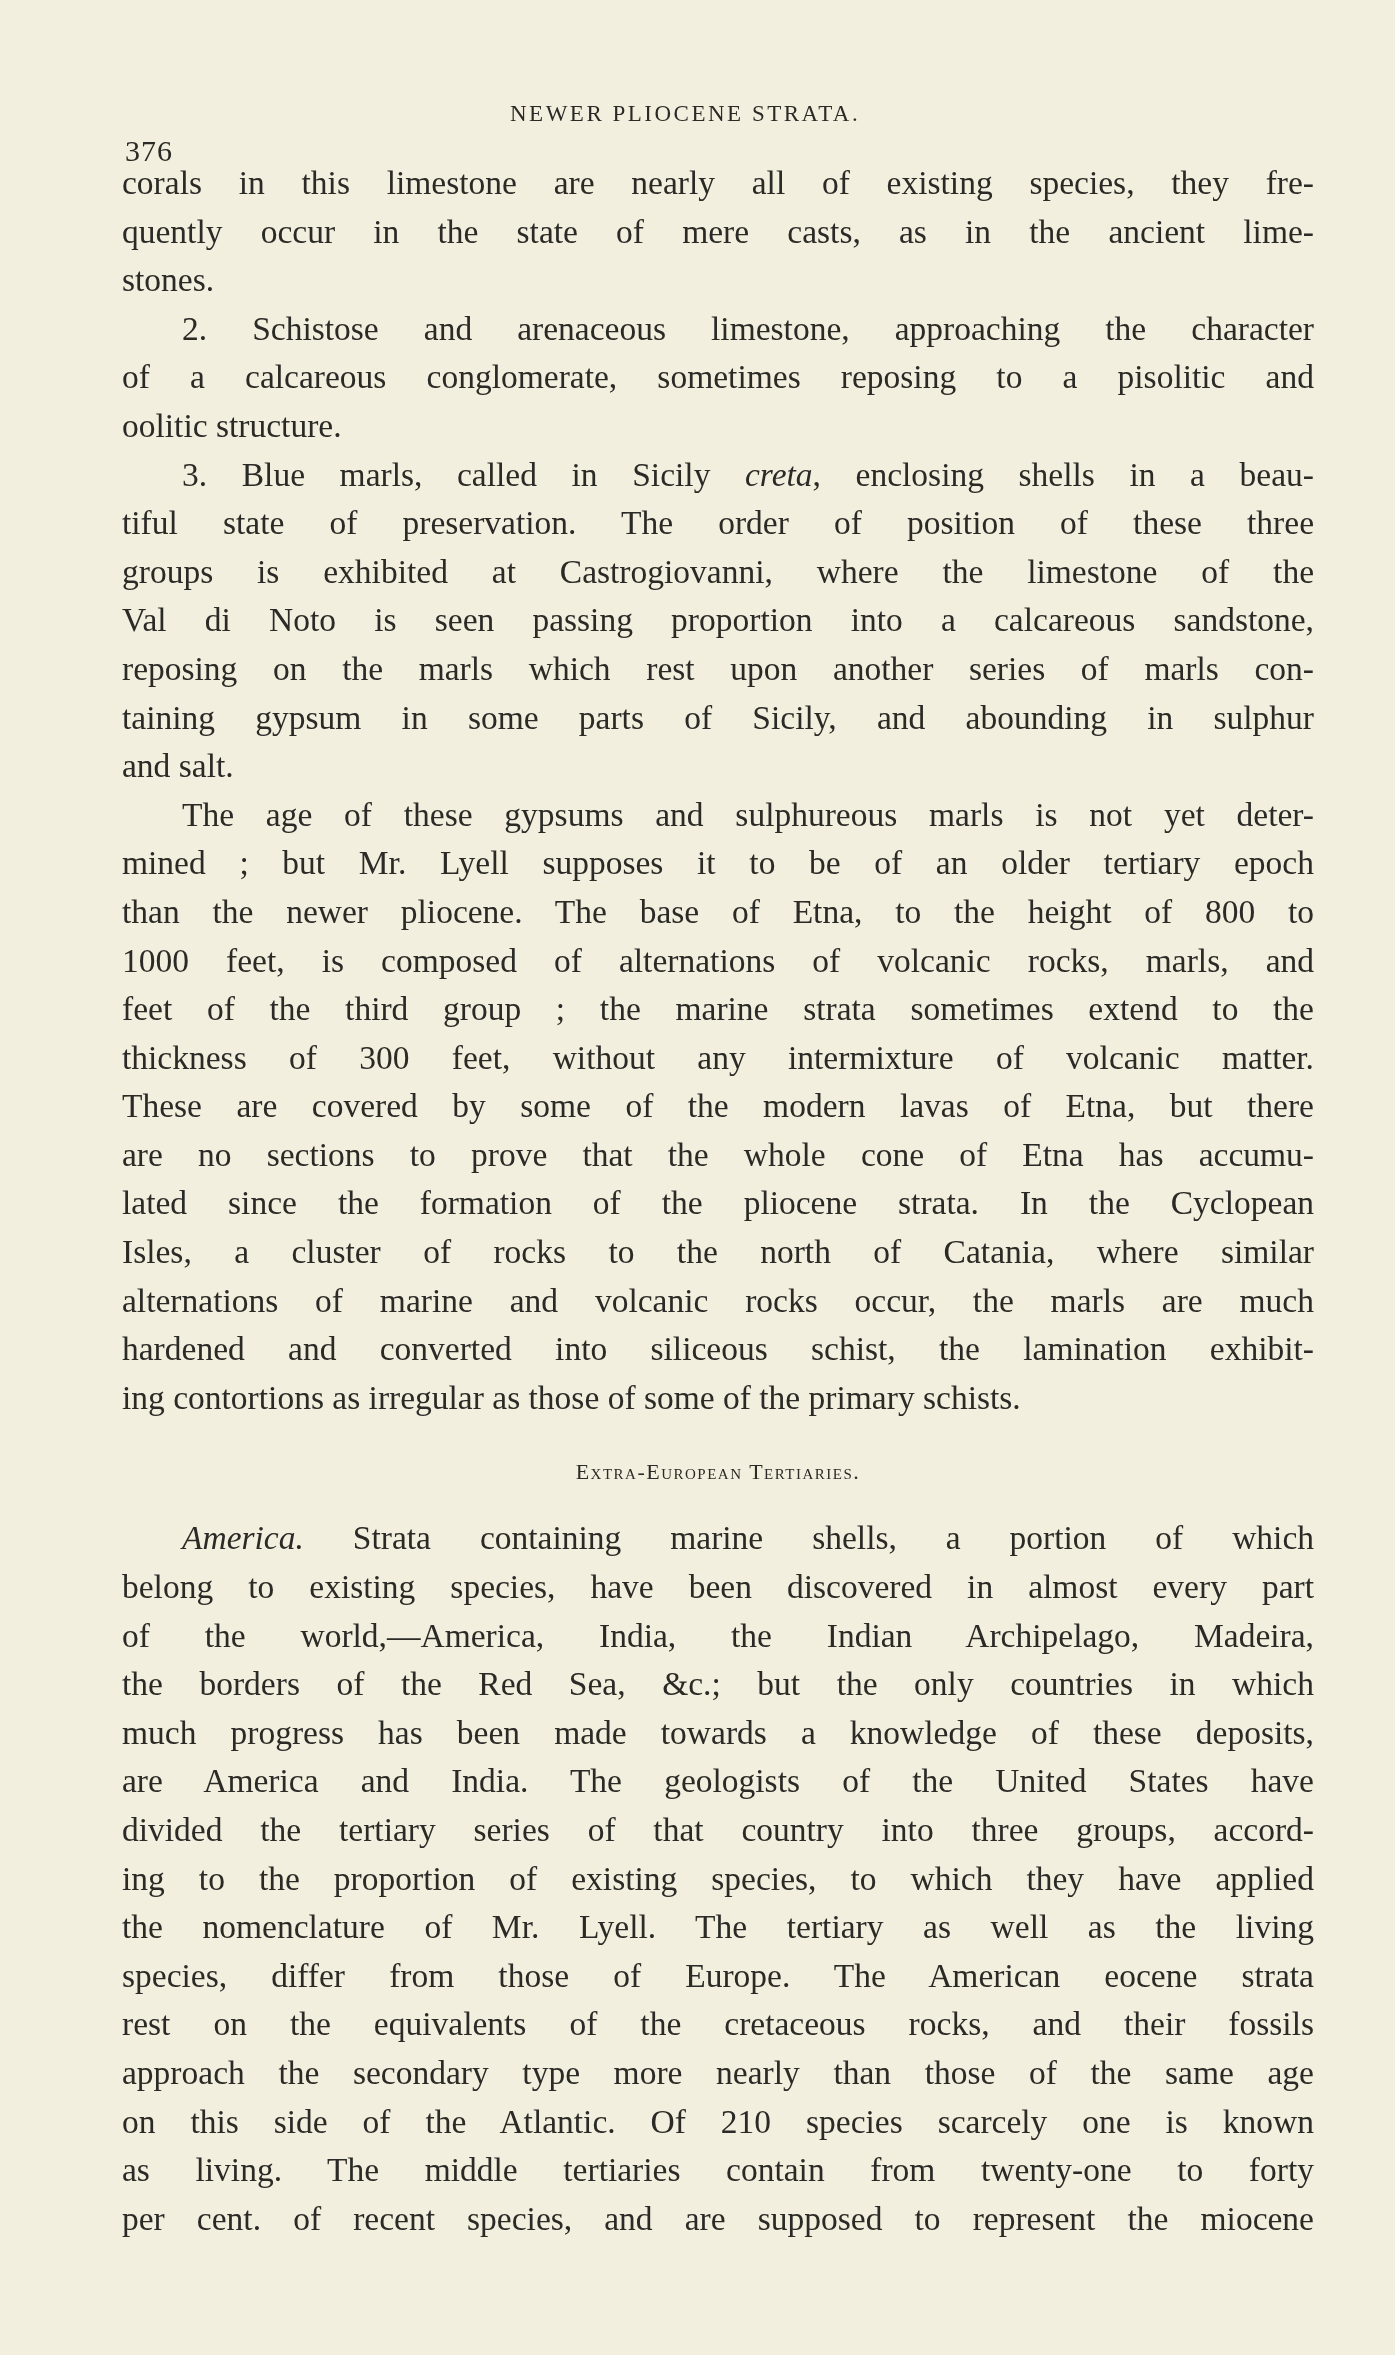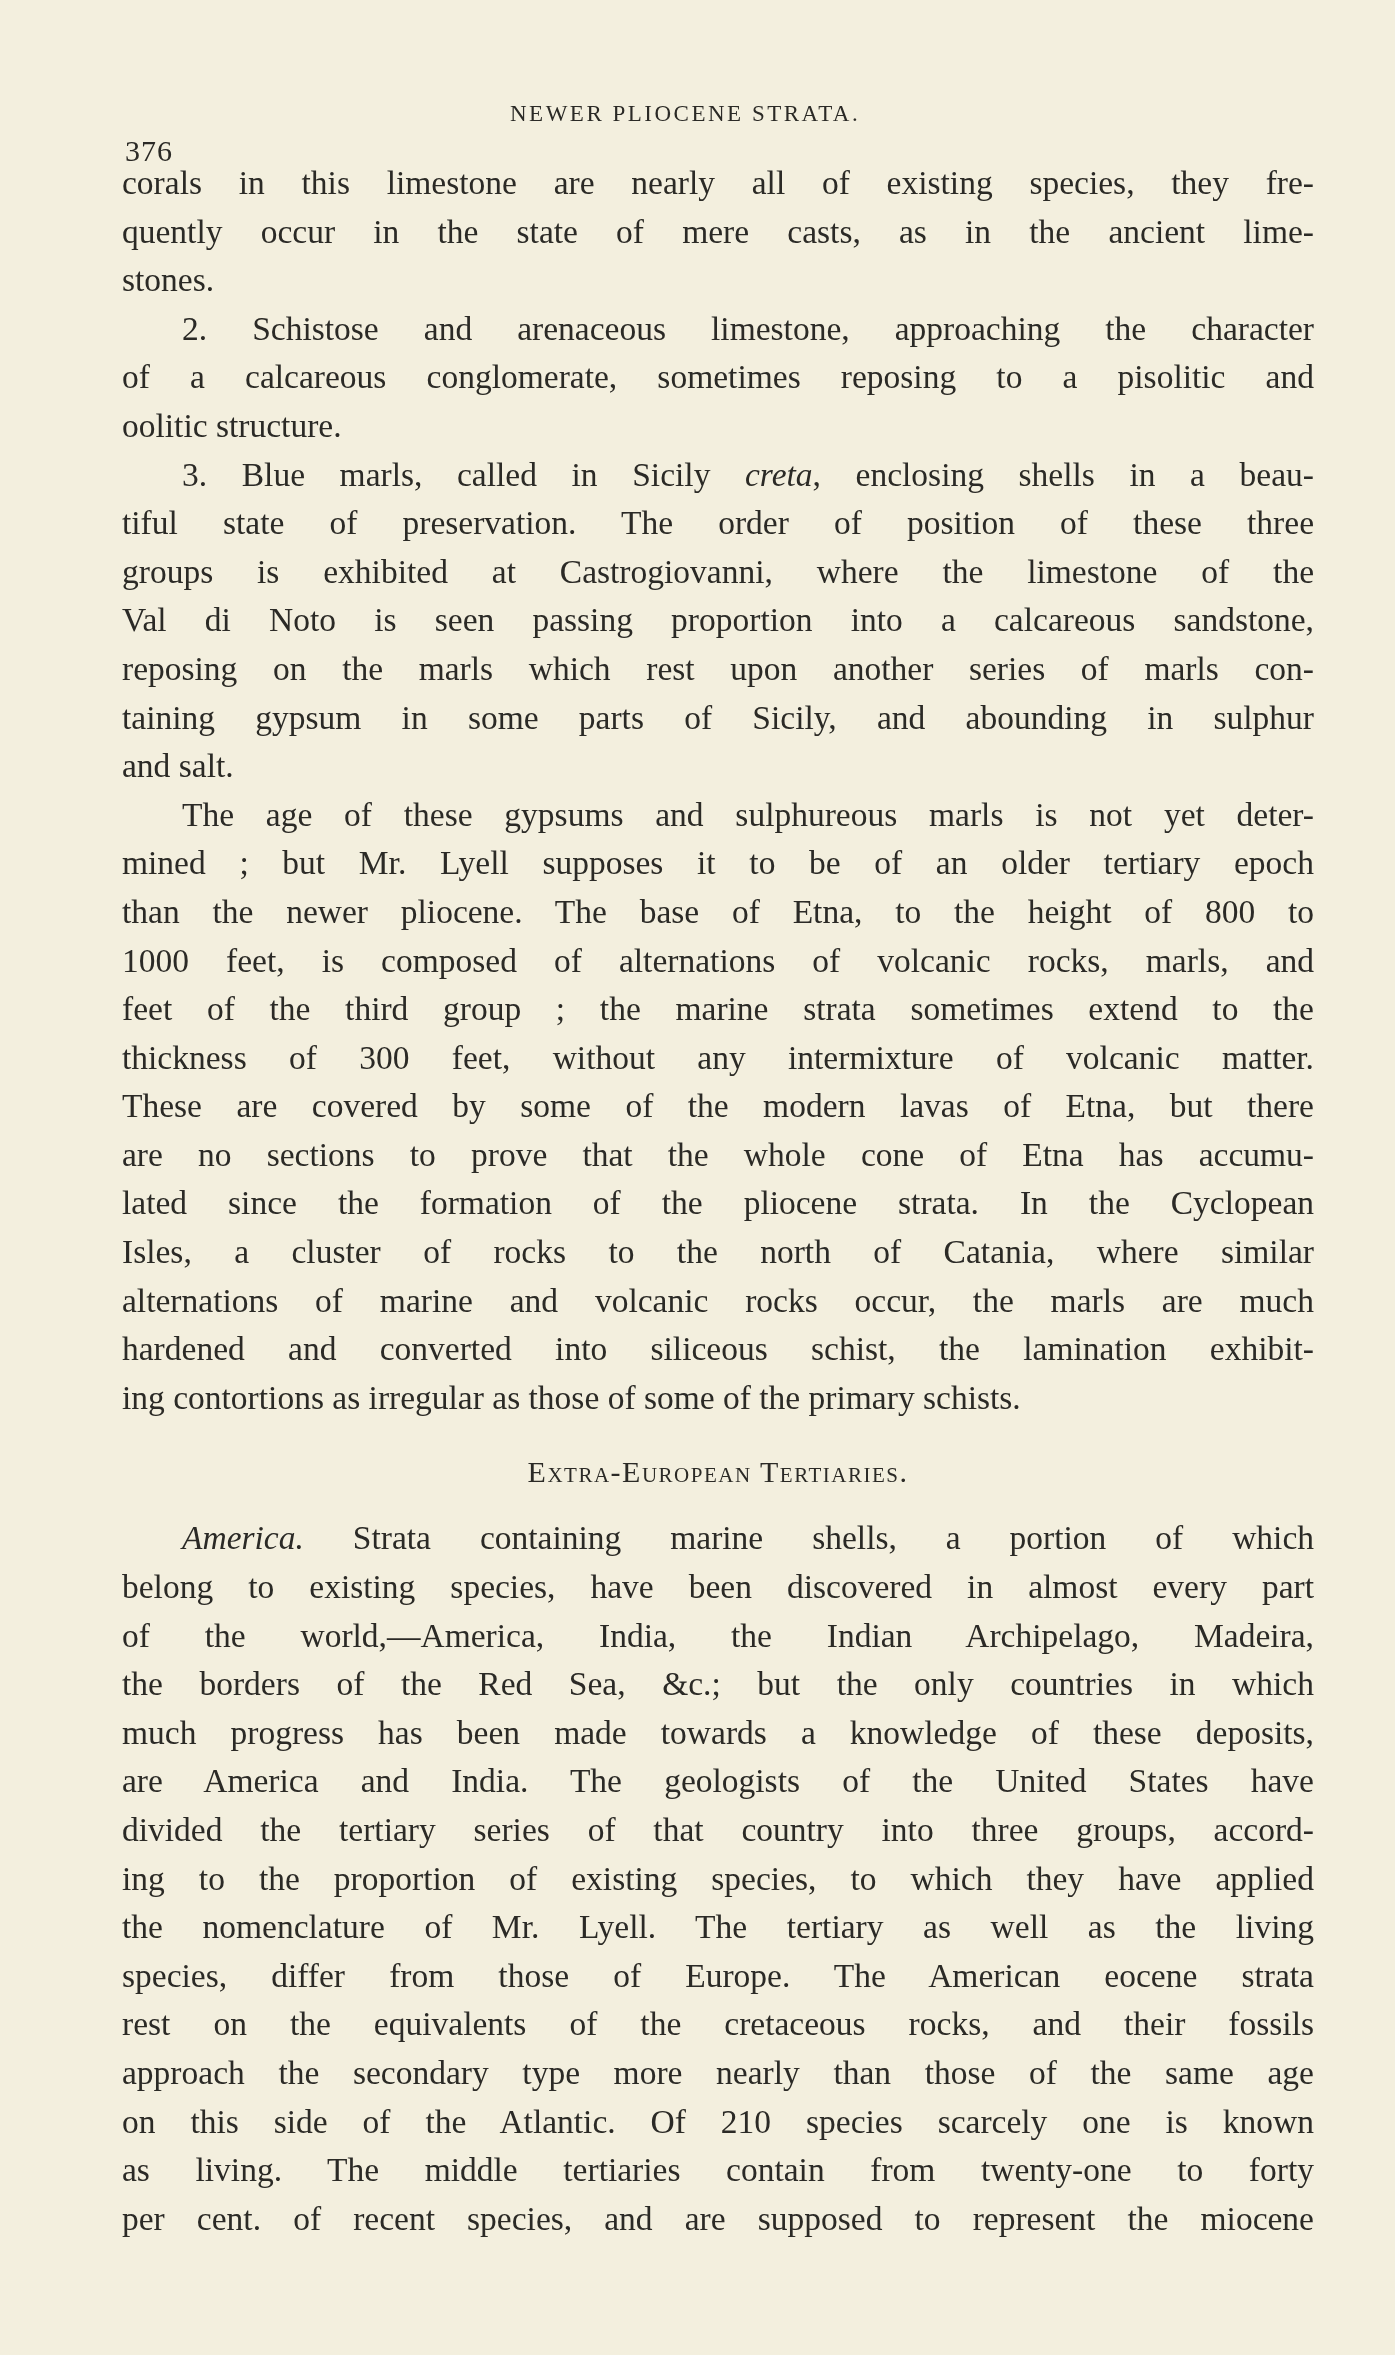--- a/index.html
+++ b/index.html
@@ -56,21 +56,21 @@
     }
     .line.last {
       text-align-last: left;
     }
     .indent {
       padding-left: 60px;
     }
     .section-heading {
       display: block;
       text-align: center;
-      font-size: 30px;
+      font-size: 22px;
       height: 70px;
       line-height: 72px;
       margin-top: 14px;
       margin-bottom: 8px;
       letter-spacing: 1.5px;
       font-variant: small-caps;
     }
     .italic {
       font-style: italic;
     }

